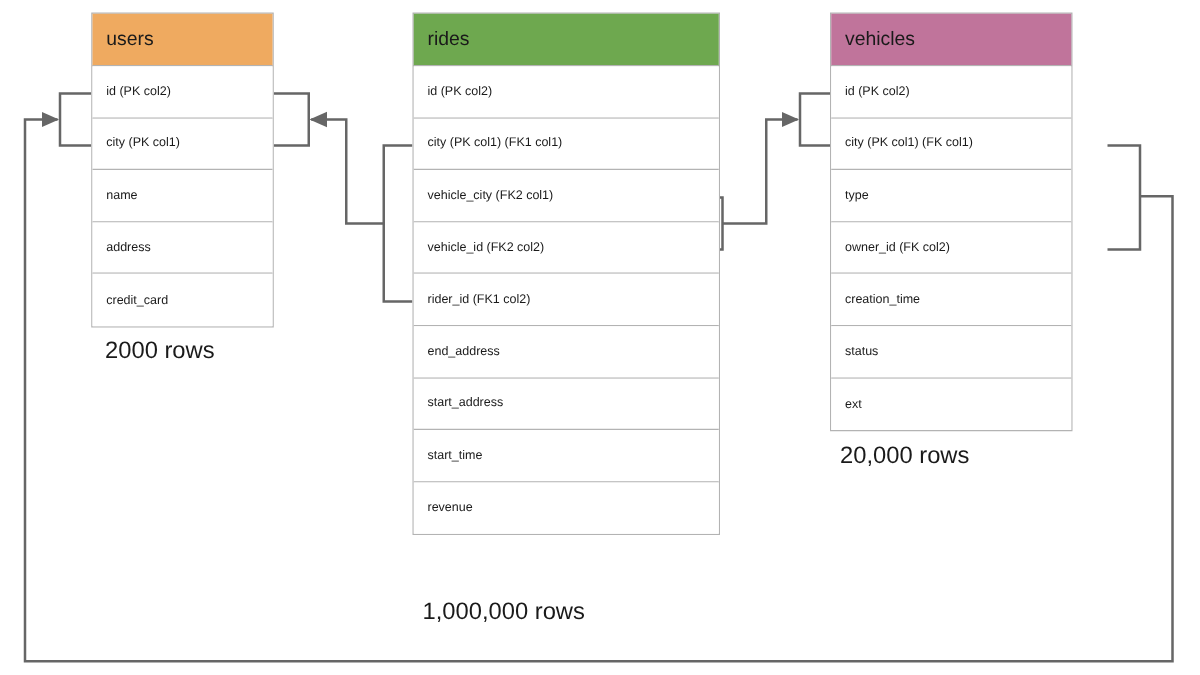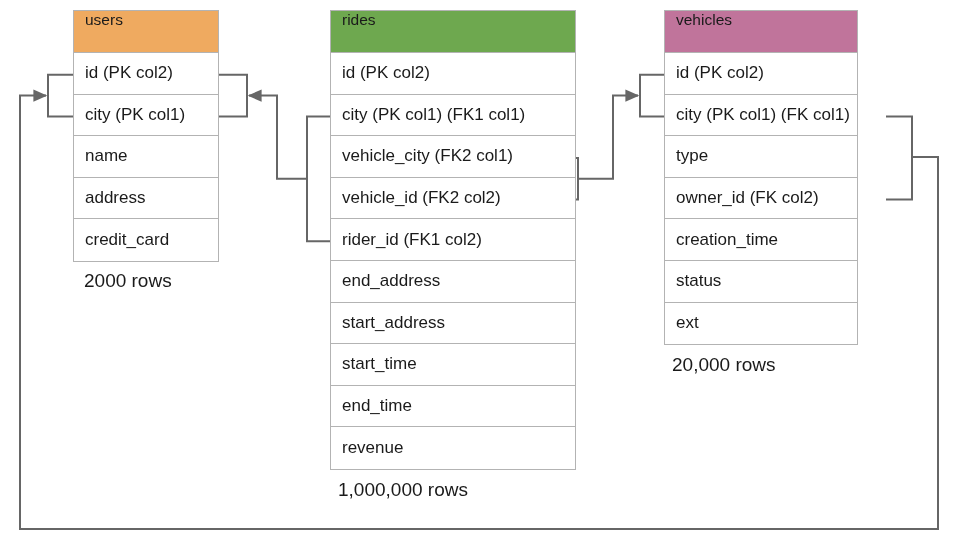--- a/index.html
+++ b/index.html
@@ -31,33 +31,33 @@
     position: absolute;
     box-sizing: border-box;
     border: 1px solid #b3b3b3;
     background: #ffffff;
     z-index: 2;
   }
   .tbl-header {
     box-sizing: border-box;
     height: 42px;
     display: flex;
-    align-items: flex-start;
+    align-items: center;
     padding-left: 11px;
     font-size: 15.5px;
     color: #1a1a1a;
     border-bottom: 1px solid #b3b3b3;
   }
   .tbl-col {
     box-sizing: border-box;
     height: 41.6px;
     display: flex;
     align-items: center;
     padding-left: 11px;
-    font-size: 17px;
+    font-size: 10px;
     color: #1a1a1a;
     border-bottom: 1px solid #b3b3b3;
     background: #ffffff;
   }
   .tbl-col.last {
     border-bottom: none;
   }
   .row-count {
     position: absolute;
     font-size: 19px;
@@ -129,21 +129,20 @@
       <span>rides</span>
     </div>
     <div class="tbl-col">id (PK col2)</div>
     <div class="tbl-col">city (PK col1) (FK1 col1)</div>
     <div class="tbl-col">vehicle_city (FK2 col1)</div>
     <div class="tbl-col">vehicle_id (FK2 col2)</div>
     <div class="tbl-col">rider_id (FK1 col2)</div>
     <div class="tbl-col">end_address</div>
     <div class="tbl-col">start_address</div>
     <div class="tbl-col">start_time</div>
-    <div class="tbl-col">end_time</div>
     <div class="tbl-col last">revenue</div>
   </div>
   <div class="row-count" style="left:338px; top:479px;">1,000,000 rows</div>
 
   <div class="table-box" style="left:664px; top:10px; width:194px;">
     <div class="tbl-header" style="background-color: rgb(192, 116, 155);">
       <span>vehicles</span>
     </div>
     <div class="tbl-col">id (PK col2)</div>
     <div class="tbl-col">city (PK col1) (FK col1)</div>

